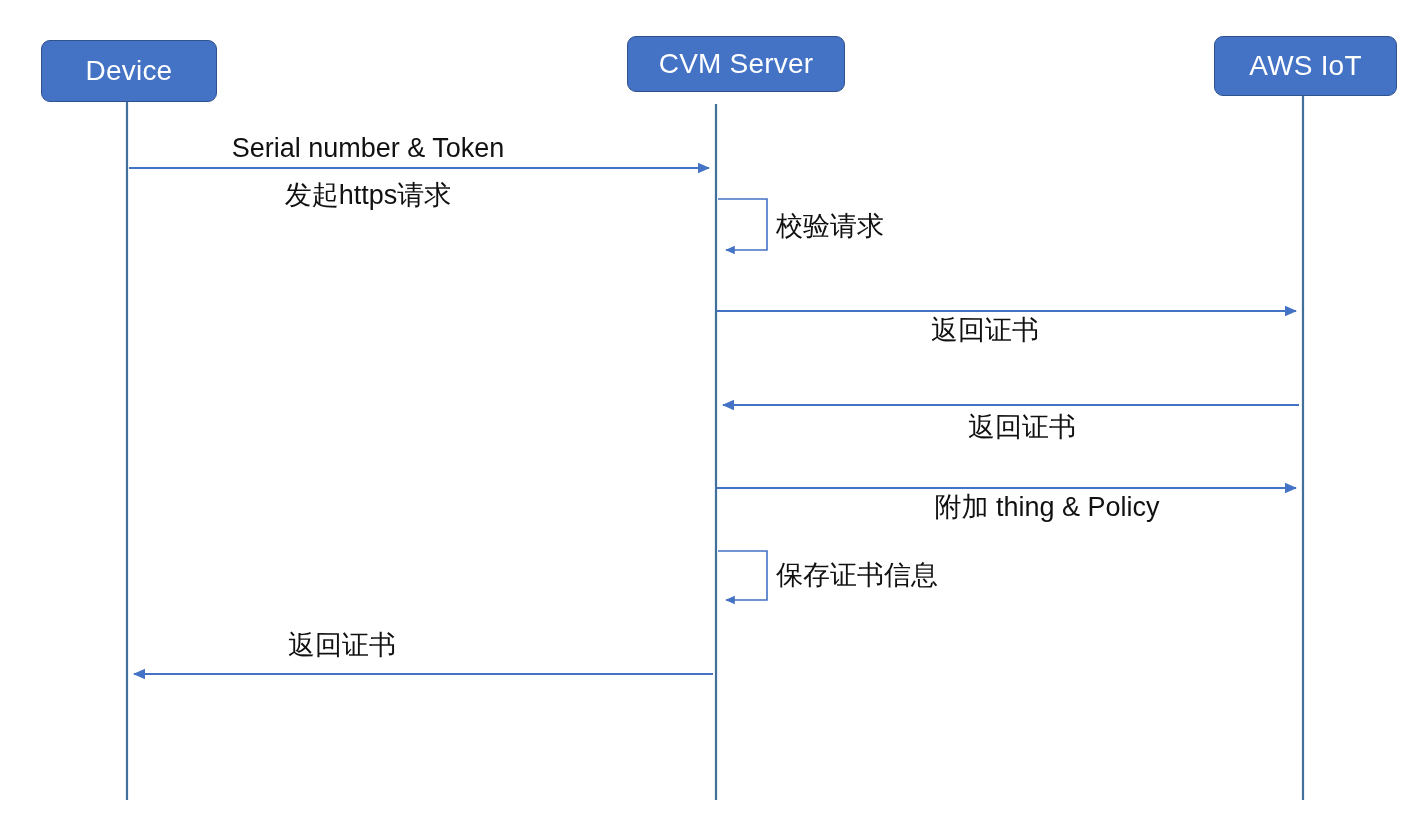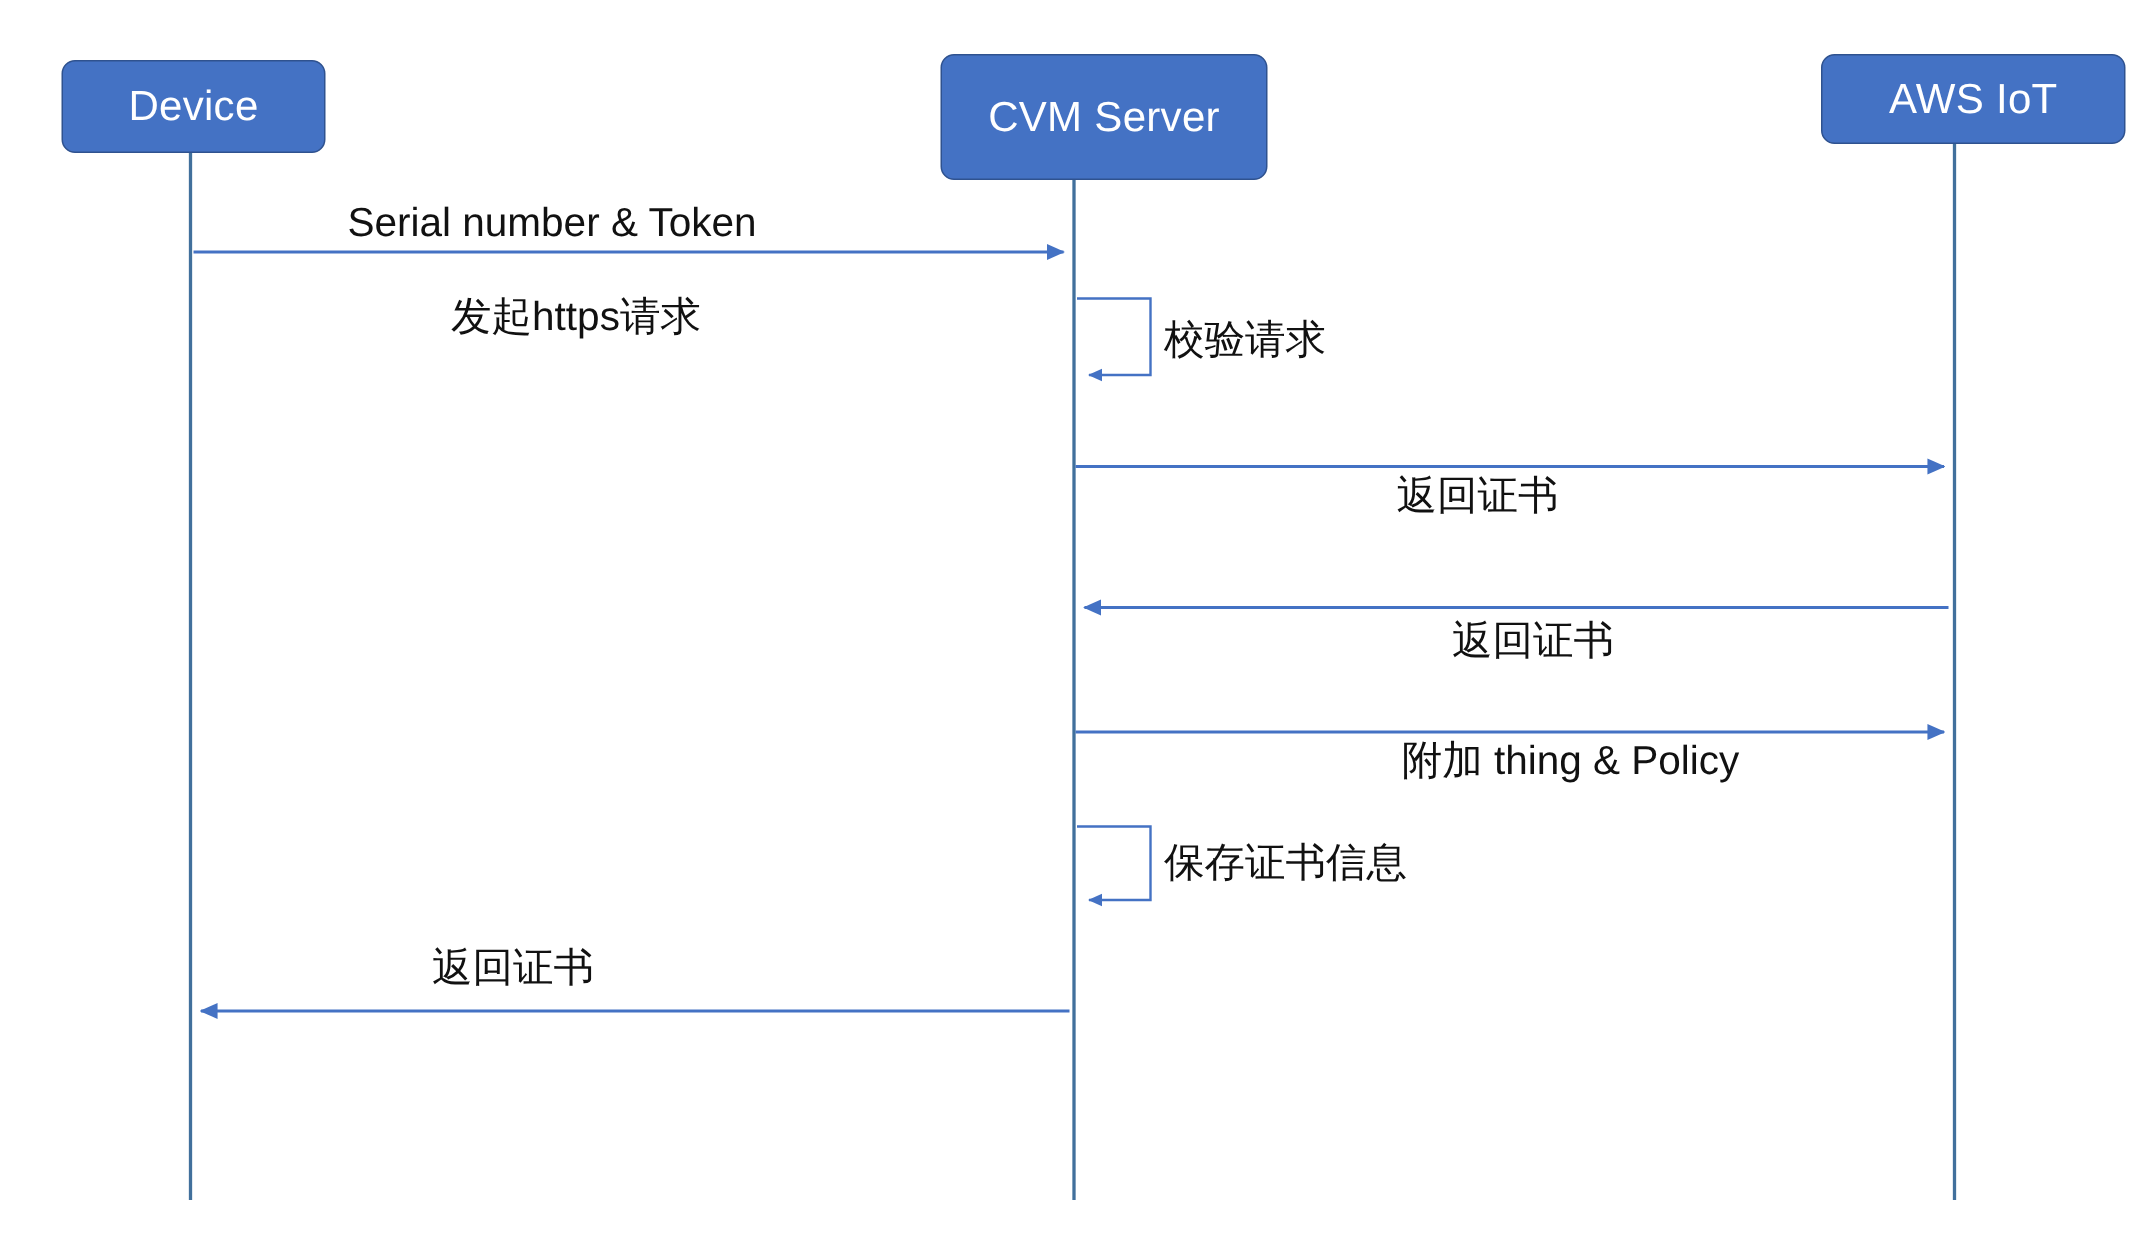--- a/index.html
+++ b/index.html
@@ -92,31 +92,31 @@
 
     <path d="M 718 551 L 767 551 L 767 600 L 726 600" fill="none" stroke="#4472C4" stroke-width="1.6" marker-end="url(#arrow-left)"></path>
 
     <line x1="713" y1="674" x2="134" y2="674" stroke="#4472C4" stroke-width="2" marker-end="url(#arrow-left)"></line>
   </svg>
 
   <div class="participant-box" style="left:41px; top:40px; width:176px; height:62px; background:#4472C4; border:1.5px solid #2F528F;">
     <span>Device</span>
   </div>
 
-  <div class="participant-box" style="left:627px; top:36px; width:218px; height:84px; background:#4472C4; border:1.5px solid #2F528F;">
+  <div class="participant-box" style="left:627px; top:36px; width:218px; height:56px; background:#4472C4; border:1.5px solid #2F528F;">
     <span>CVM Server</span>
   </div>
 
-  <div class="participant-box" style="left:1214px; top:36px; width:203px; height:60px; background:#4472C4; border:1.5px solid #2F528F;">
+  <div class="participant-box" style="left:1214px; top:36px; width:183px; height:60px; background:#4472C4; border:1.5px solid #2F528F;">
     <span>AWS IoT</span>
   </div>
 
   <div class="msg-label center" style="left:368px; top:133px;text-align:center;">Serial number &amp; Token</div>
 
-  <div class="msg-label center" style="left:368px; top:196px;margin-left:16px;">发起https请求</div>
+  <div class="msg-label center" style="left:368px; top:180px;">发起https请求</div>
 
   <div class="msg-label left" style="left:776px; top:211px;">校验请求</div>
 
   <div class="msg-label center" style="left:985px; top:315px;">返回证书</div>
 
   <div class="msg-label center" style="left:1022px; top:412px;">返回证书</div>
 
   <div class="msg-label center" style="left:1047px; top:492px;text-align:center;">附加 thing &amp; Policy</div>
 
   <div class="msg-label left" style="left:776px; top:560px;">保存证书信息</div>

